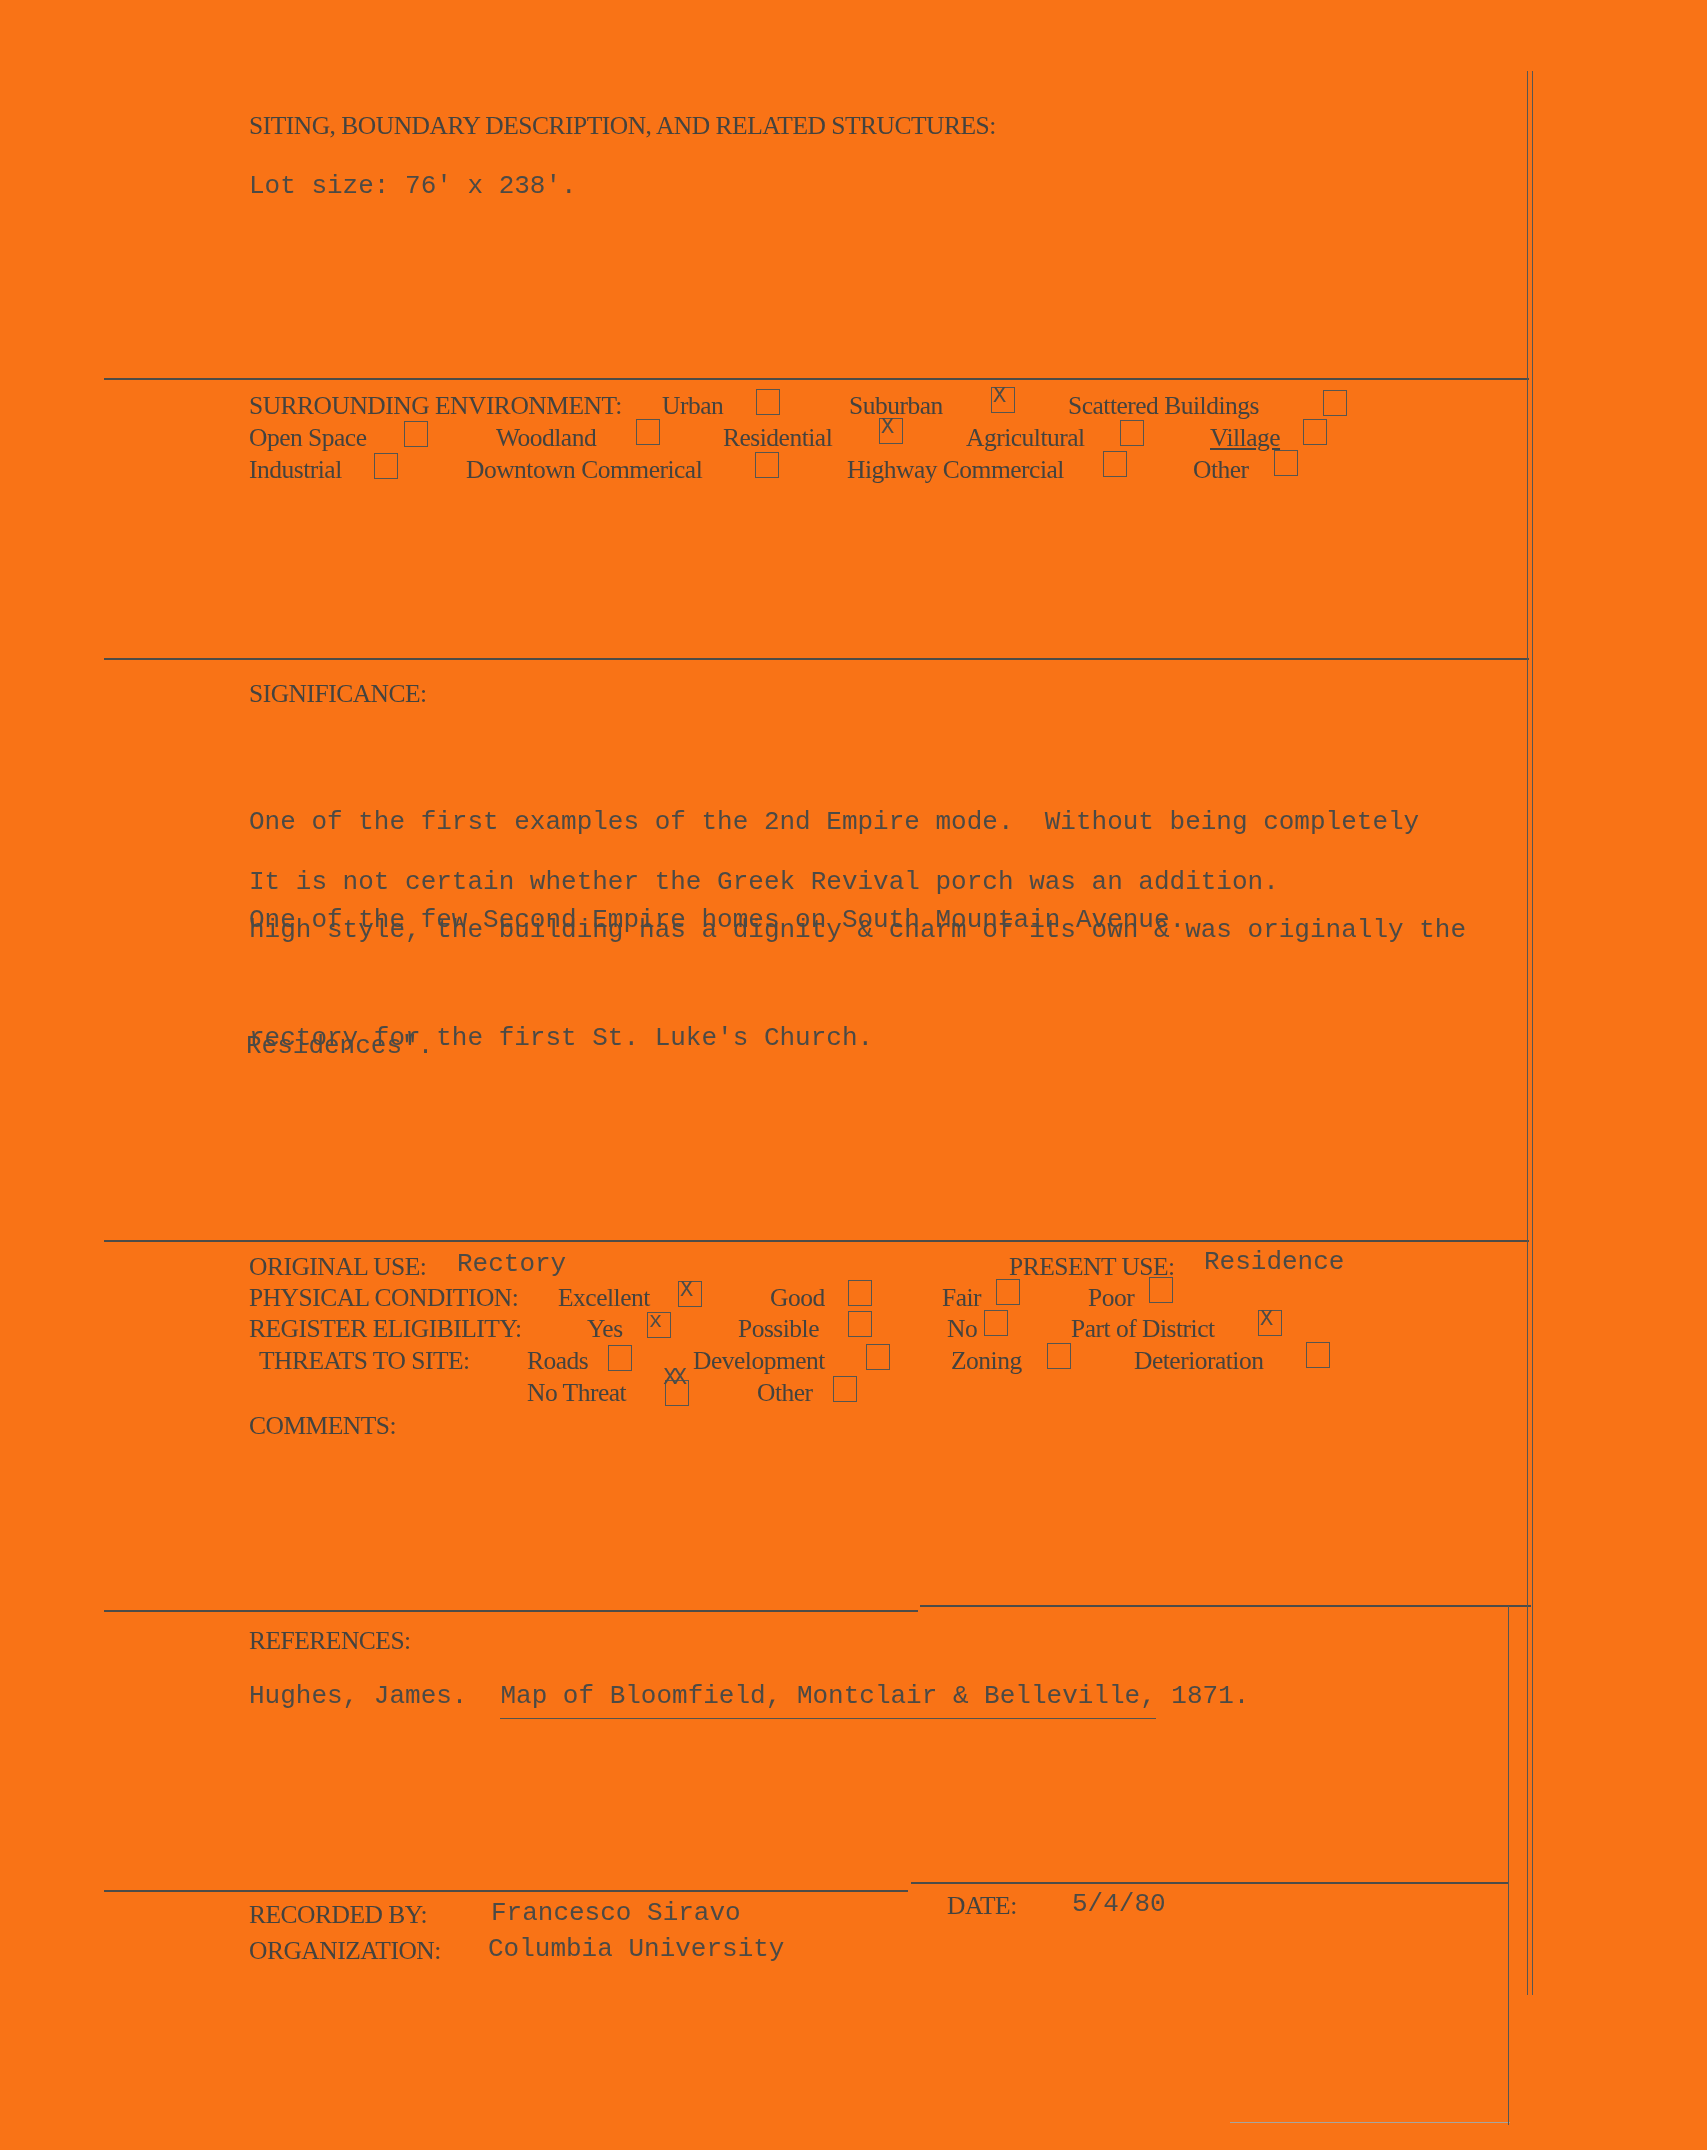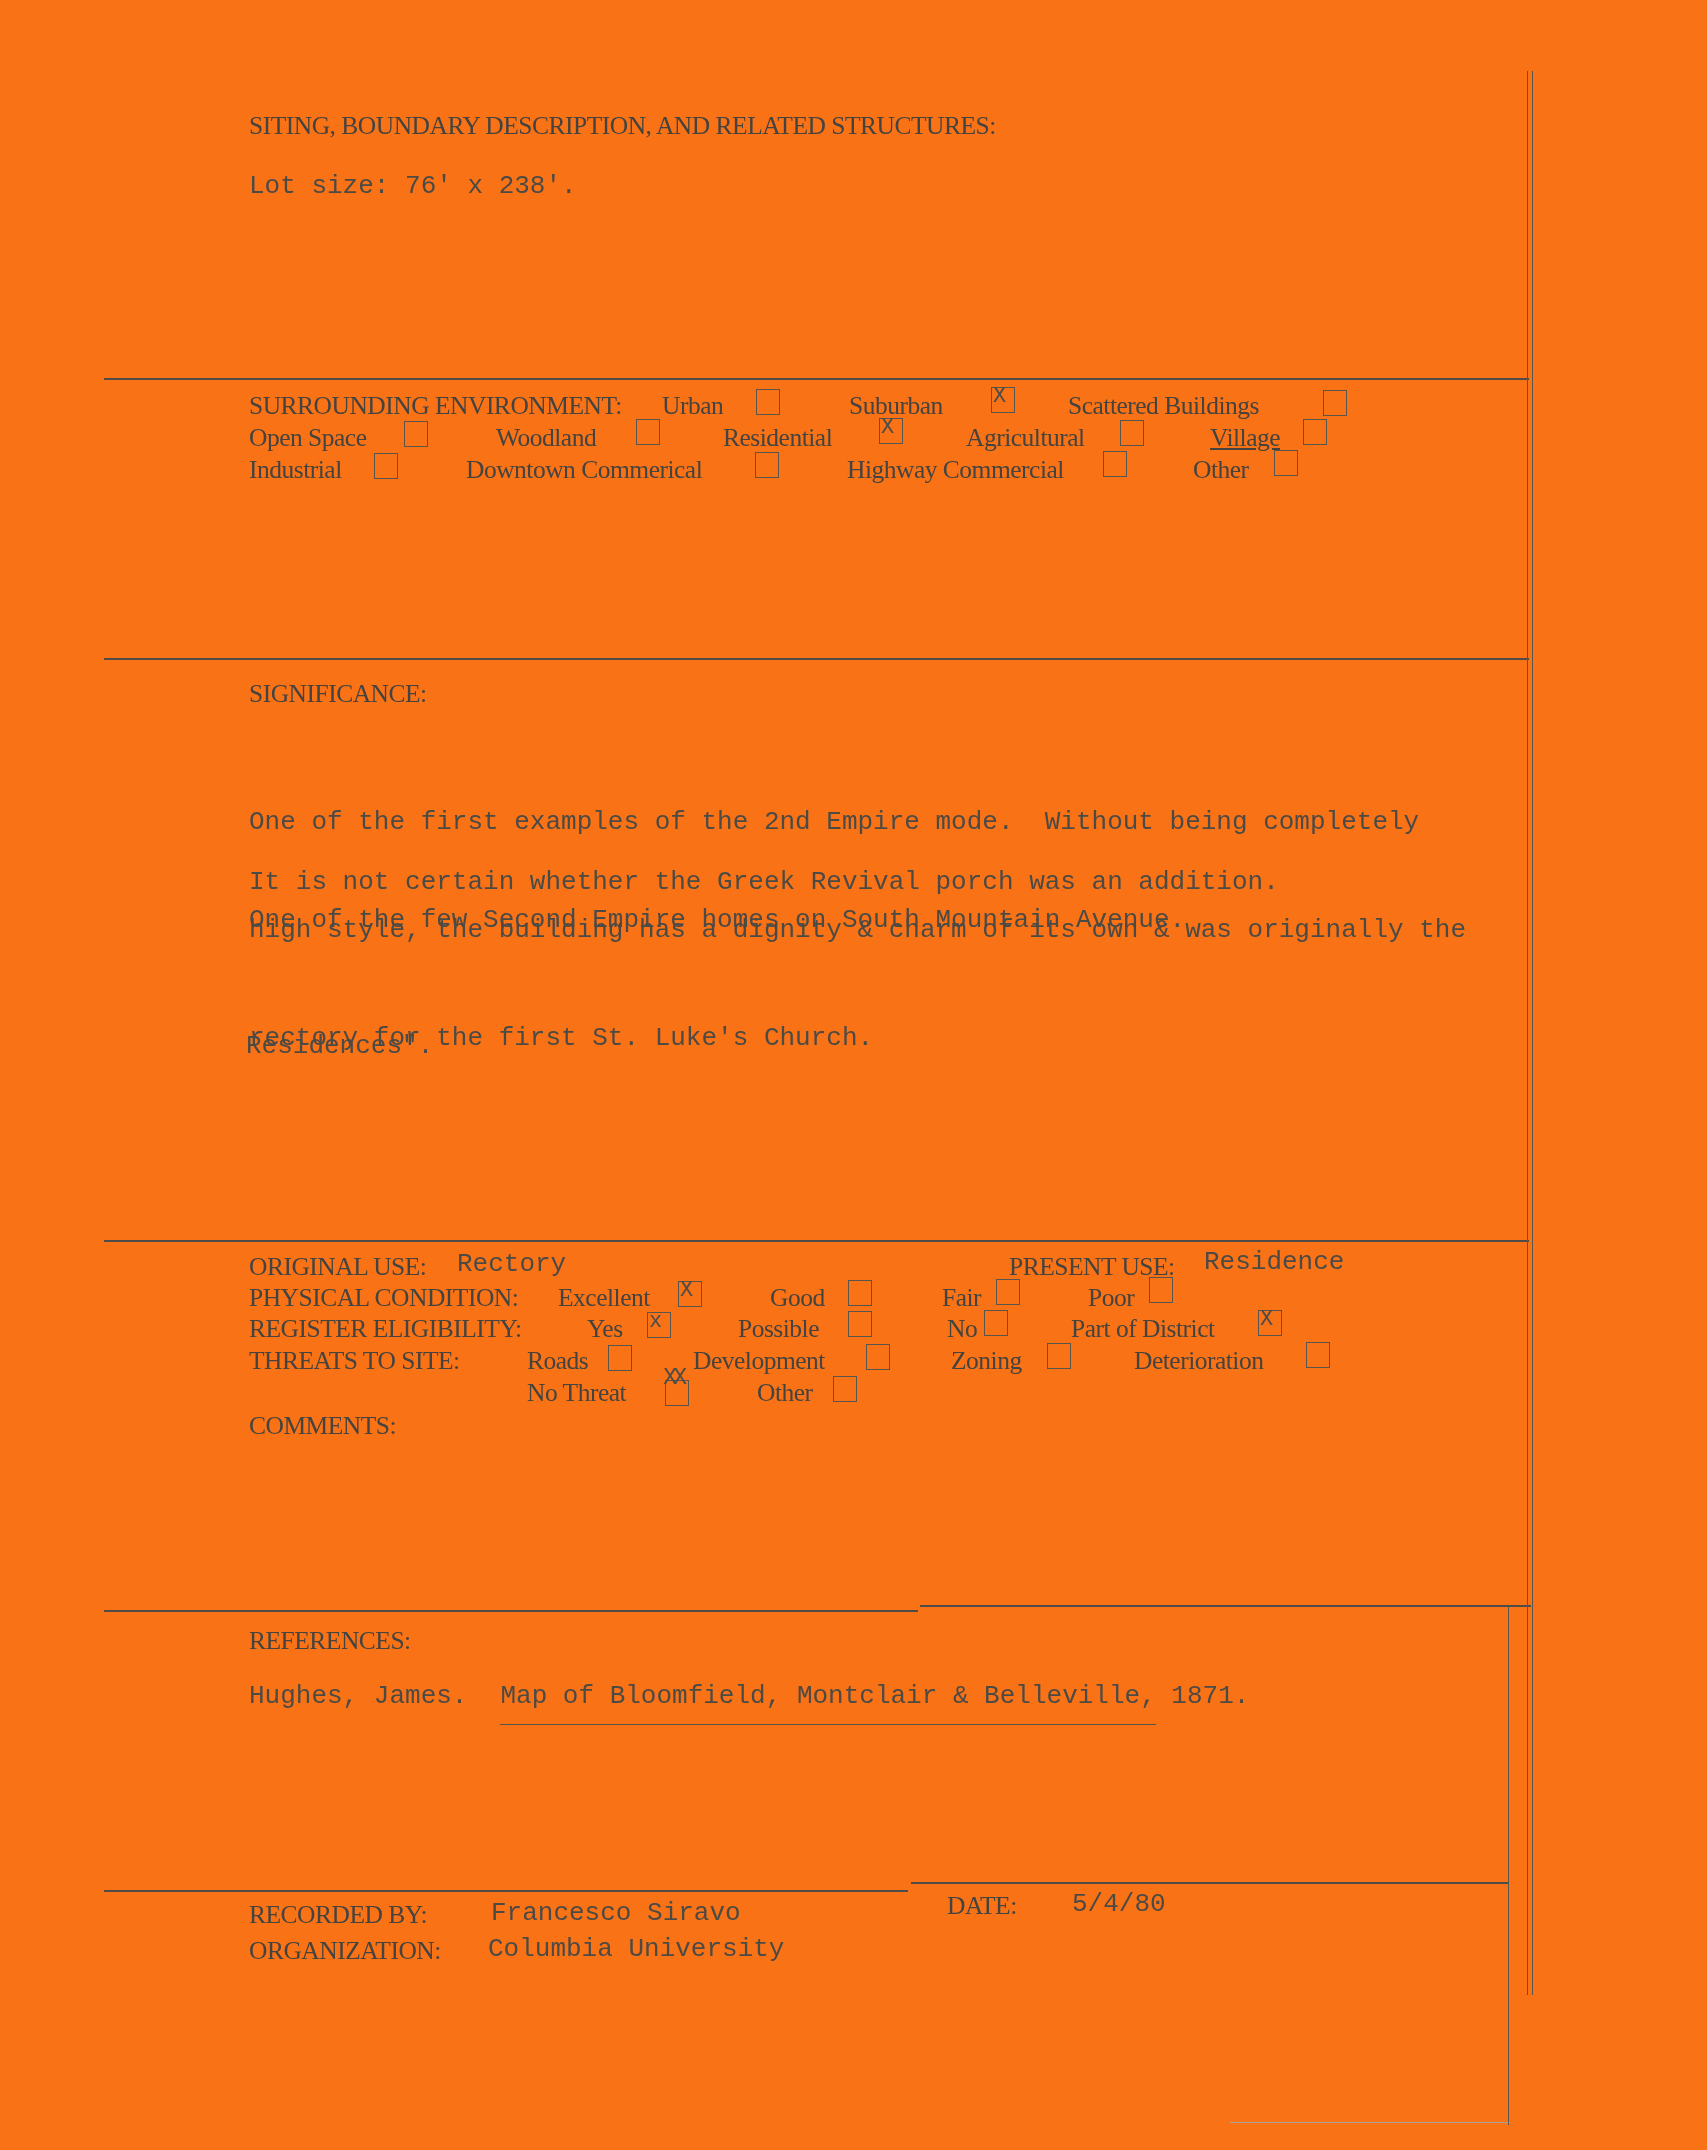--- a/index.html
+++ b/index.html
@@ -26,21 +26,21 @@
   .cb{
     position:absolute;width:22px;height:24px;
     border:1.9px solid #57554f;background:transparent;
   }
   .cb .mark{
     position:absolute;left:0.9px;top:-3.8px;
     font-family:"Liberation Mono","DejaVu Sans Mono",monospace;
     font-size:22px;color:#4e4c46;line-height:1.2;
   }
   .cb.xx .mark{top:-16px;left:-2.8px;font-size:23px;letter-spacing:-3.8px;}
-  .underline{border-bottom:1.9px solid #55534e;padding-bottom:13px;}
+  .underline{border-bottom:1.9px solid #55534e;padding-bottom:7px;}
 </style>
 </head>
 <body>
 
 <div class="page">
 
   <div class="abs serif" style="left:249px;top:112px;">SITING, BOUNDARY DESCRIPTION, AND RELATED STRUCTURES:</div>
   <div class="abs mono" style="left:249px;top:172px;">Lot size:  76' x 238'.</div>
 
   <div class="hline" style="left:104px;top:378px;width:1425px;"></div>
@@ -160,21 +160,21 @@
     </span>
   <div class="abs serif" style="left:947px;top:1315px;">No</div>
   <span class="cb" style="left:984px;top:1310px;">
       <span class="mark"></span>
     </span>
   <div class="abs serif" style="left:1071px;top:1315px;">Part of District</div>
   <span class="cb" style="left:1258px;top:1310px;">
       <span class="mark">X</span>
     </span>
 
-  <div class="abs serif" style="left:249px;top:1347px;">THREATS TO SITE:</div>
+  <div class="abs serif" style="left:259px;top:1347px;">THREATS TO SITE:</div>
   <div class="abs serif" style="left:527px;top:1347px;">Roads</div>
   <span class="cb" style="left:608px;top:1345px;">
       <span class="mark"></span>
     </span>
   <div class="abs serif" style="left:693px;top:1347px;">Development</div>
   <span class="cb" style="left:866px;top:1344px;">
       <span class="mark"></span>
     </span>
   <div class="abs serif" style="left:951px;top:1347px;">Zoning</div>
   <span class="cb" style="left:1047px;top:1343px;">

